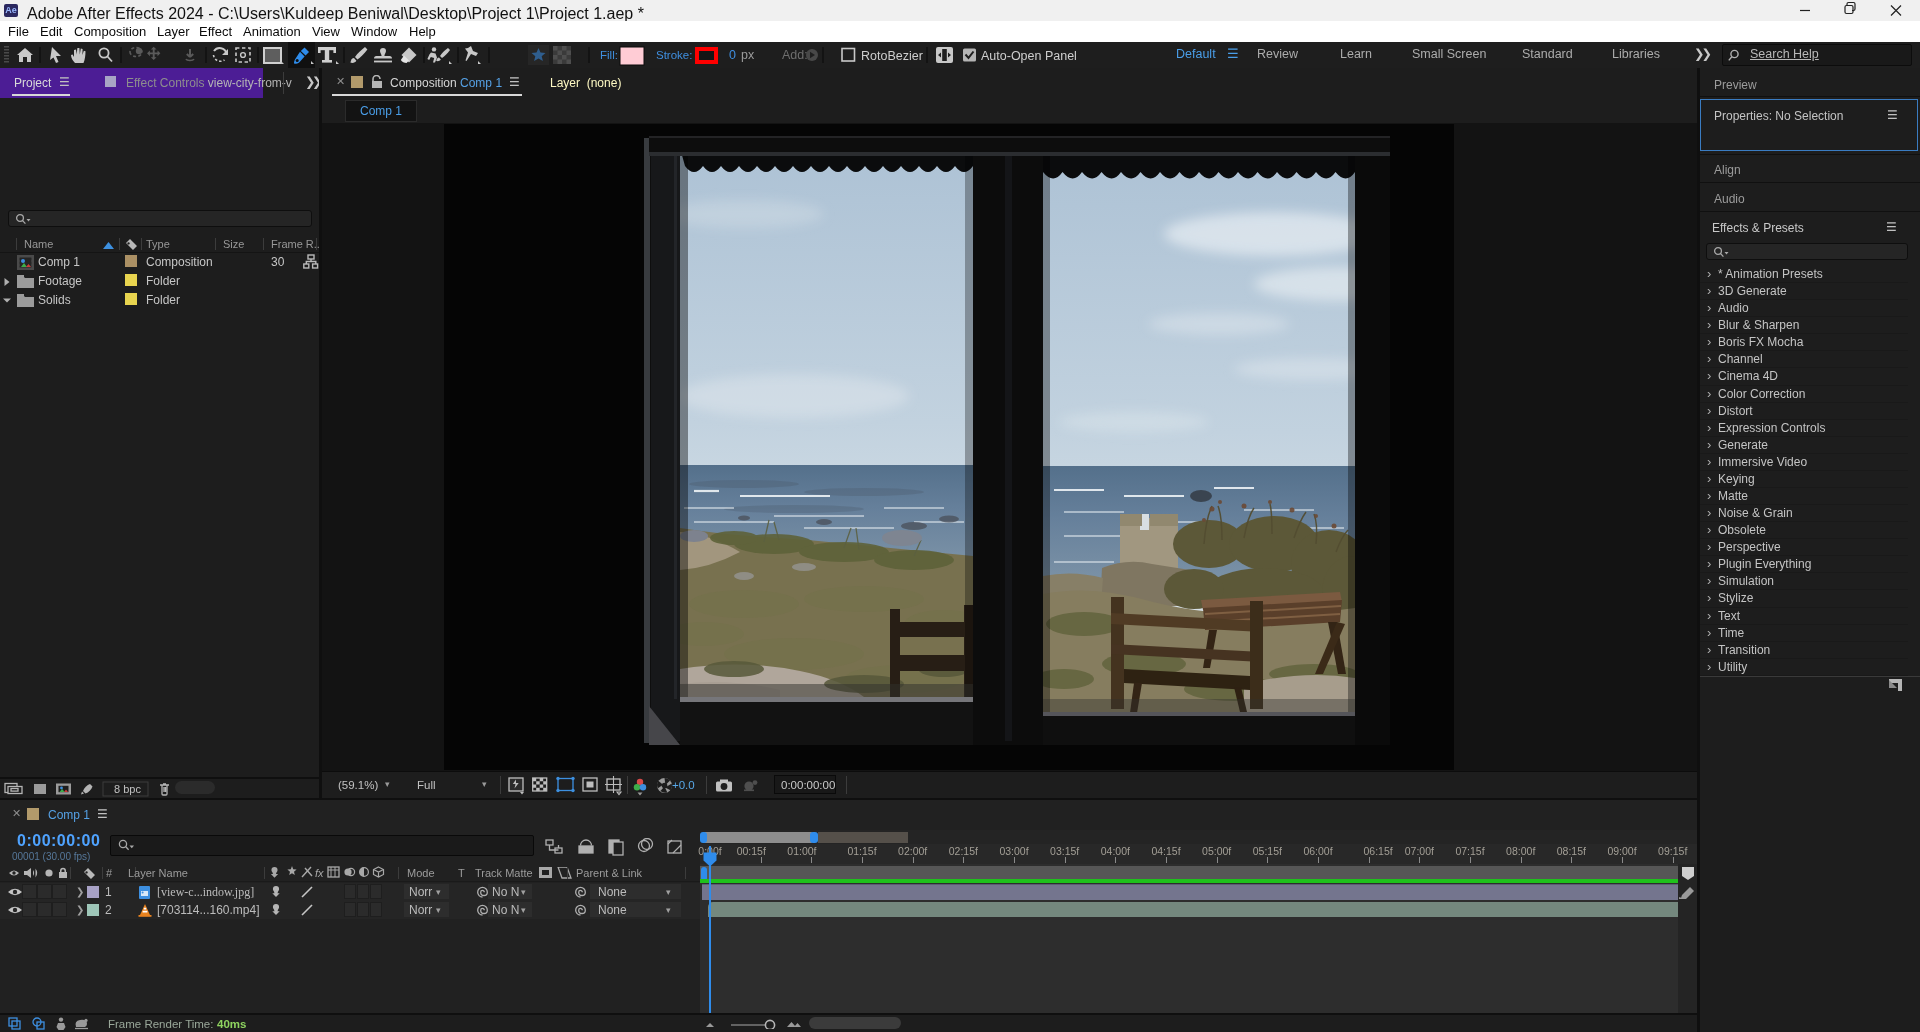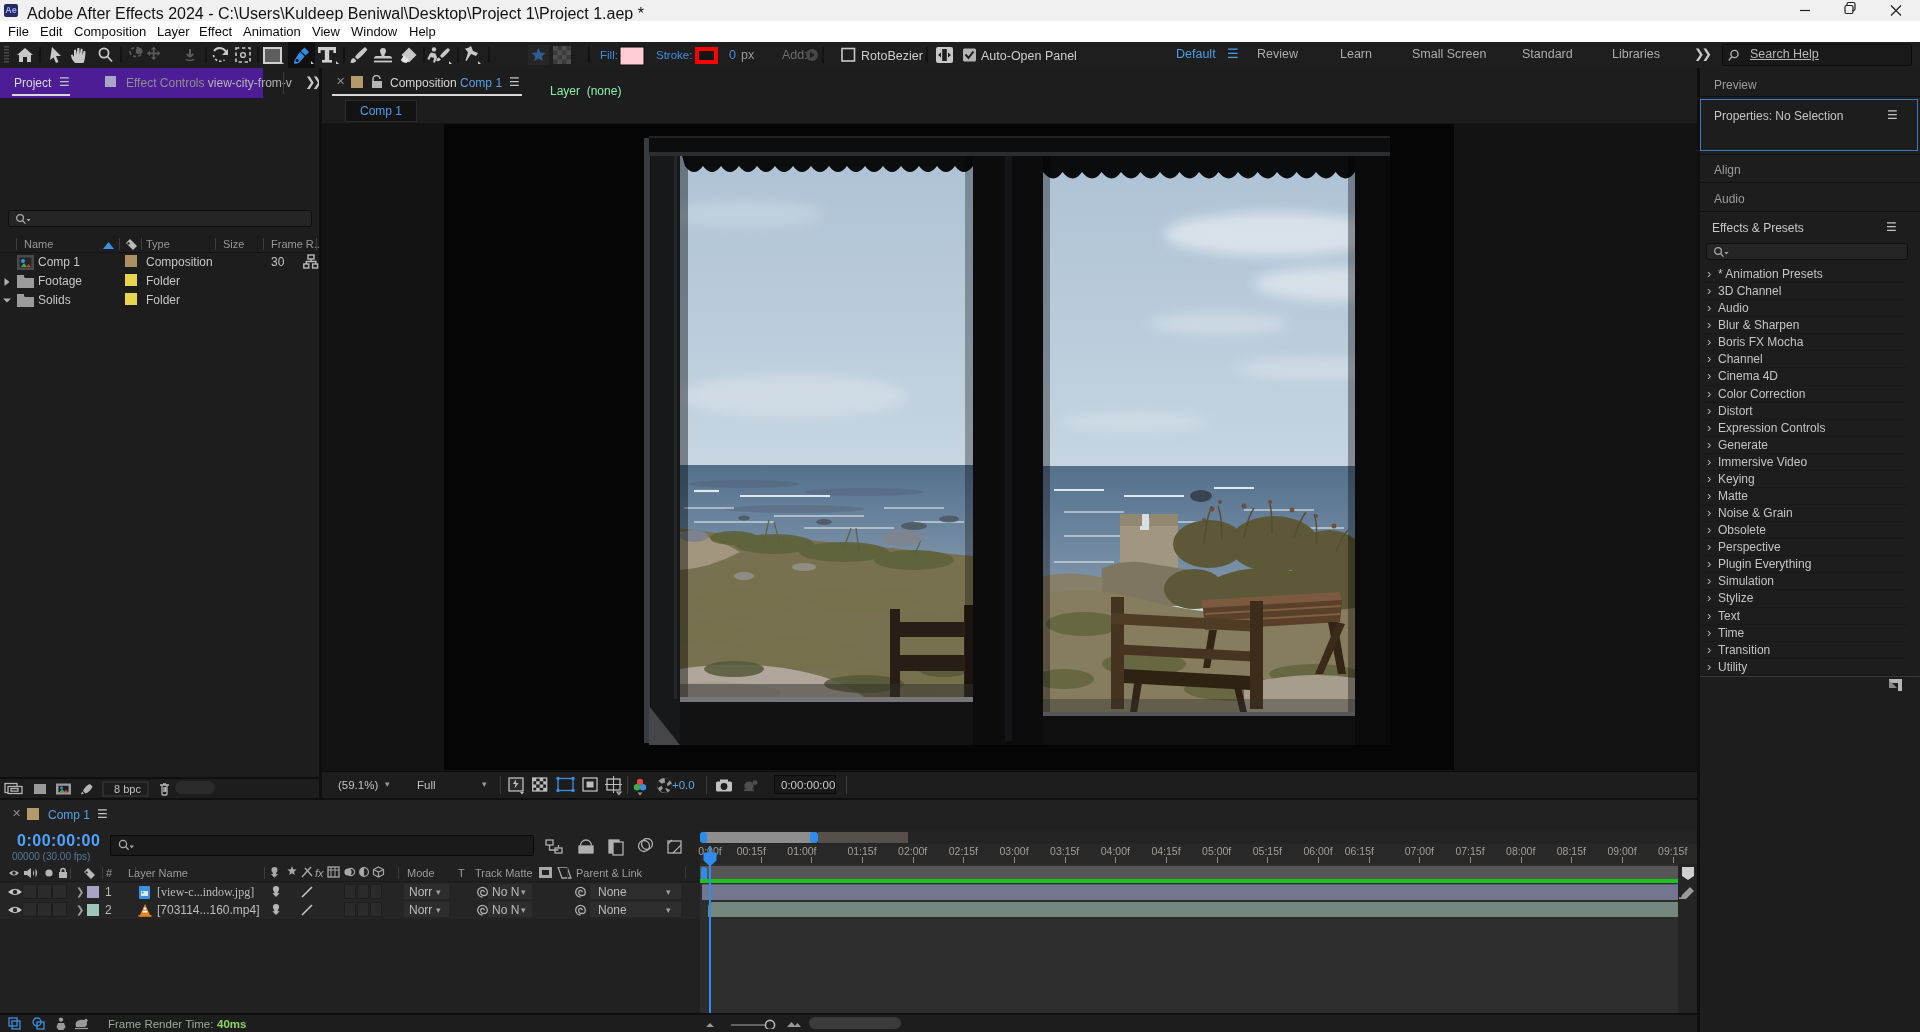--- a/index.html
+++ b/index.html
@@ -308,21 +308,21 @@
 <div class="abs" style="left:322px;top:68px;width:1375px;height:30px;font-size:12px;">
   <span class="abs" style="left:14px;top:7px;color:#8e8e8e;font-size:11px;">✕</span>
   <div class="abs" style="left:29px;top:8px;width:12px;height:12px;background:#b29a6b;"></div>
   <svg class="abs" style="left:49px;top:7px" width="12" height="14">
       <path d="M2 6 v-2 a3.5 3.5 0 0 1 7 0" fill="none" stroke="#b5b5b5" stroke-width="1.6"></path>
       <rect x="1" y="6" width="10" height="7" fill="#b5b5b5"></rect>
     </svg>
   <span class="abs" style="left:68px;top:8px;color:#d6d6d6;">Composition <span style="color:#55a0e4;">Comp 1</span></span>
   <span class="abs" style="left:187px;top:7px;color:#c0c0c0;">☰</span>
   <div class="abs" style="left:10px;top:26px;width:190px;height:2px;background:#d8d8d8;"></div>
-  <span class="abs" style="left:228px;top:16px;color:#86efac;">Layer&nbsp; (none)</span>
+  <span class="abs" style="left:228px;top:8px;color:#fef9c3;">Layer&nbsp; (none)</span>
 </div>
 
 <div class="abs" style="left:345px;top:100px;width:72px;height:22px;background:#131313;border:1px solid #2b2b2b;color:#4a9ee8;font-size:12px;text-align:center;line-height:21px;">Comp 1</div>
 
 <div class="abs" style="left:322px;top:123px;width:1375px;height:648px;background:#131313;"></div>
 
 <svg class="abs" style="left:444px;top:124px" width="1010" height="646" viewBox="0 0 1010 646">
 <defs>
 <linearGradient id="sky" x1="0" y1="0" x2="0" y2="1">
  <stop offset="0" stop-color="#adc2d5"></stop>
@@ -653,21 +653,21 @@
  <span class="abs" style="left:12px;top:153px;color:#c9c9c9;">Effects &amp; Presets</span>
  <span class="abs" style="left:186px;top:152px;color:#c0c0c0;">☰</span>
  <div class="abs" style="left:6px;top:175px;width:202px;height:17px;background:#252525;border:1px solid #0e0e0e;border-radius:3px;"></div>
  <svg class="abs" style="left:13px;top:178px" width="18" height="13">
       <circle cx="5" cy="5" r="3.4" fill="none" stroke="#a8a8a8" stroke-width="1.3"></circle>
       <line x1="7.6" y1="7.6" x2="10.4" y2="10.6" stroke="#a8a8a8" stroke-width="1.3"></line>
       <path d="M11.5 6 l4 0 -2 2.6 Z" fill="#a8a8a8"></path>
     </svg>
  <div class="abs" id="fxlist" style="left:0;top:198px;width:208px;font-size:12px;color:#c4c4c4;">
   <div class="fxrow">* Animation Presets</div>
-  <div class="fxrow">3D Channel</div>
+  <div class="fxrow">3D Generate</div>
   <div class="fxrow">Audio</div>
   <div class="fxrow">Blur &amp; Sharpen</div>
   <div class="fxrow">Boris FX Mocha</div>
   <div class="fxrow">Channel</div>
   <div class="fxrow">Cinema 4D</div>
   <div class="fxrow">Color Correction</div>
   <div class="fxrow">Distort</div>
   <div class="fxrow">Expression Controls</div>
   <div class="fxrow">Generate</div>
   <div class="fxrow">Immersive Video</div>
@@ -695,21 +695,21 @@
 
 <div class="abs" style="left:0;top:800px;width:1697px;height:30px;background:#212121;font-size:12px;">
  <span class="abs" style="left:12px;top:7px;color:#8e8e8e;font-size:11px;">✕</span>
  <div class="abs" style="left:27px;top:8px;width:12px;height:12px;background:#b29a6b;"></div>
  <span class="abs" style="left:48px;top:8px;color:#55a0e4;">Comp 1</span>
  <span class="abs" style="left:97px;top:7px;color:#c0c0c0;">☰</span>
 </div>
 
 <div class="abs" style="left:0;top:830px;width:700px;height:34px;background:#212121;">
  <span class="abs" style="left:17px;top:2px;color:#4fa3ff;font-size:16px;font-weight:bold;letter-spacing:0.5px;">0:00:00:00</span>
- <span class="abs" style="left:12px;top:21px;color:#56789a;font-size:10px;">00000 (30.00 fps)</span>
+ <span class="abs" style="left:12px;top:21px;color:#56789a;font-size:10px;">00001 (30.00 fps)</span>
  <div class="abs" style="left:110px;top:5px;width:424px;height:21px;background:#1a1a1a;border:1px solid #090909;border-radius:2px;"></div>
  <svg class="abs" style="left:118px;top:9px" width="18" height="14">
       <circle cx="5" cy="5" r="3.6" fill="none" stroke="#a8a8a8" stroke-width="1.3"></circle>
       <line x1="7.8" y1="7.8" x2="10.6" y2="10.8" stroke="#a8a8a8" stroke-width="1.3"></line>
       <path d="M11.5 6.5 l4.5 0 -2.2 2.8 Z" fill="#a8a8a8"></path>
     </svg>
  <svg class="abs" style="left:545px;top:8px" width="150" height="18">
   <g fill="none" stroke="#b0b0b0" stroke-width="1.3">
    <rect x="1" y="2" width="7" height="5"></rect>
         <rect x="10" y="10" width="7" height="5"></rect>
@@ -762,21 +762,21 @@
     <span class="abs" style="left: 391.36px; top: 1px; width: 48px; text-align: center;">04:00f</span>
     <div class="abs" style="left: 415.36px; top: 13px; width: 1px; height: 6px; background: rgb(138, 138, 138);"></div>
     <span class="abs" style="left: 442.03px; top: 1px; width: 48px; text-align: center;">04:15f</span>
     <div class="abs" style="left: 466.03px; top: 13px; width: 1px; height: 6px; background: rgb(138, 138, 138);"></div>
     <span class="abs" style="left: 492.7px; top: 1px; width: 48px; text-align: center;">05:00f</span>
     <div class="abs" style="left: 516.7px; top: 13px; width: 1px; height: 6px; background: rgb(138, 138, 138);"></div>
     <span class="abs" style="left: 543.37px; top: 1px; width: 48px; text-align: center;">05:15f</span>
     <div class="abs" style="left: 567.37px; top: 13px; width: 1px; height: 6px; background: rgb(138, 138, 138);"></div>
     <span class="abs" style="left: 594.04px; top: 1px; width: 48px; text-align: center;">06:00f</span>
     <div class="abs" style="left: 618.04px; top: 13px; width: 1px; height: 6px; background: rgb(138, 138, 138);"></div>
-    <span class="abs" style="left: 644.71px; top: 1px; width: 48px; text-align: left;">06:15f</span>
+    <span class="abs" style="left: 644.71px; top: 1px; width: 48px; text-align: right;">06:15f</span>
     <div class="abs" style="left: 668.71px; top: 13px; width: 1px; height: 6px; background: rgb(138, 138, 138);"></div>
     <span class="abs" style="left: 695.38px; top: 1px; width: 48px; text-align: center;">07:00f</span>
     <div class="abs" style="left: 719.38px; top: 13px; width: 1px; height: 6px; background: rgb(138, 138, 138);"></div>
     <span class="abs" style="left: 746.05px; top: 1px; width: 48px; text-align: center;">07:15f</span>
     <div class="abs" style="left: 770.05px; top: 13px; width: 1px; height: 6px; background: rgb(138, 138, 138);"></div>
     <span class="abs" style="left: 796.72px; top: 1px; width: 48px; text-align: center;">08:00f</span>
     <div class="abs" style="left: 820.72px; top: 13px; width: 1px; height: 6px; background: rgb(138, 138, 138);"></div>
     <span class="abs" style="left: 847.39px; top: 1px; width: 48px; text-align: center;">08:15f</span>
     <div class="abs" style="left: 871.39px; top: 13px; width: 1px; height: 6px; background: rgb(138, 138, 138);"></div>
     <span class="abs" style="left: 898.06px; top: 1px; width: 48px; text-align: center;">09:00f</span>

